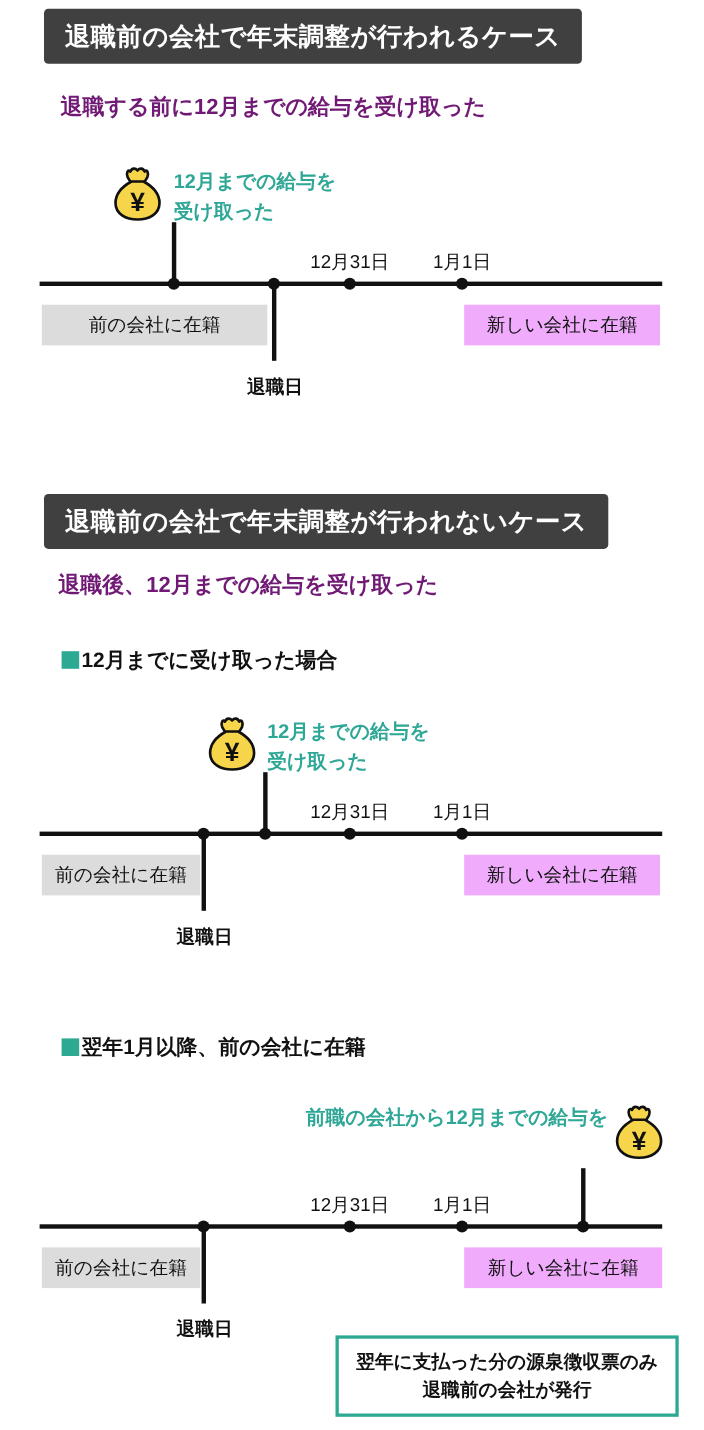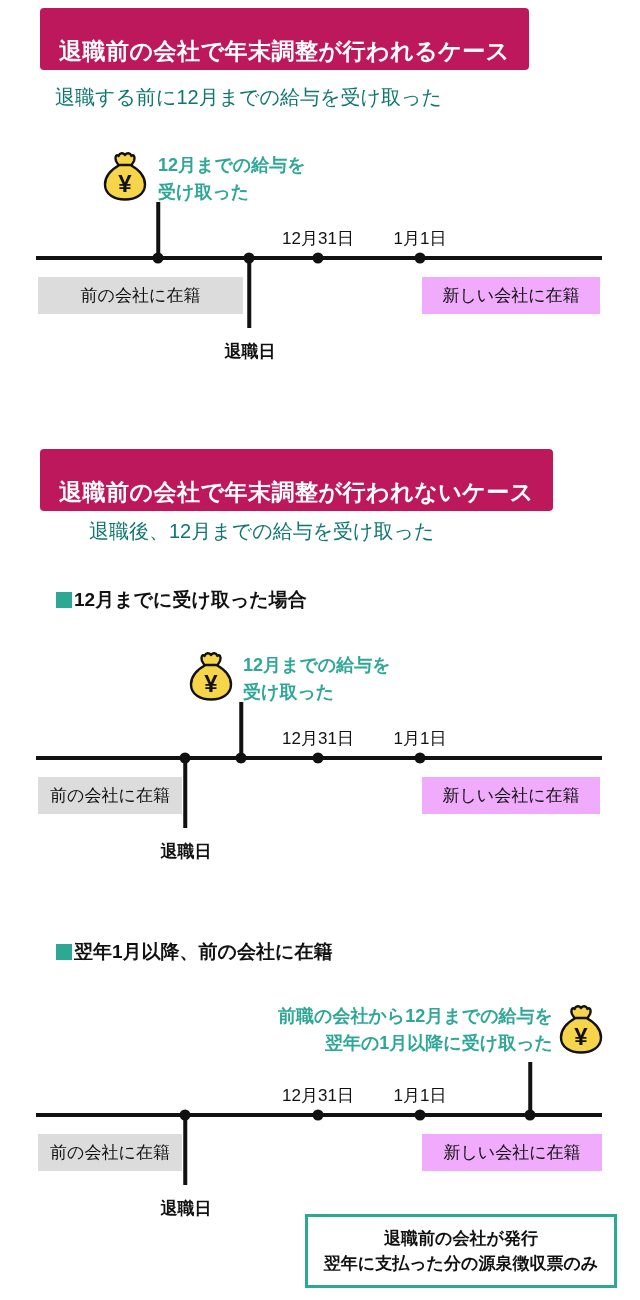--- a/index.html
+++ b/index.html
@@ -1,37 +1,37 @@
 <!DOCTYPE html>
 <html><head>
 <meta charset="utf-8">
 <style>
   * { margin:0; padding:0; box-sizing:border-box; }
   html,body { background:#ffffff; }
   body { font-family:"Liberation Sans","DejaVu Sans",sans-serif; color:#111; }
   .page { position:relative; width:640px; height:1300px; background:#fff; overflow:hidden; margin:0 auto; }
 
-  .banner { position:absolute; left:40px; height:62px; background:#be185d; color:#fff;
-            font-weight:700; font-size:23px; line-height:50px; padding:18px 19px;
+  .banner { position:absolute; left:40px; height:50px; background:#404040; color:#fff;
+            font-weight:700; font-size:23px; line-height:50px; padding:0 19px;
             border-radius:4px; white-space:nowrap; letter-spacing:0.5px; }
-  .subtitle { position:absolute; font-size:20px; font-weight:400; color:#0f766e; white-space:nowrap; }
+  .subtitle { position:absolute; font-size:20px; font-weight:700; color:#701a75; white-space:nowrap; }
   .subhead { position:absolute; font-size:19px; font-weight:700; color:#111; white-space:nowrap; display:flex; align-items:center;justify-content:space-between; }
   .sq { width:16px; height:16px; background:#2CA893; display:inline-block; margin-right:2px; flex:0 0 auto; }
 
   .hline { position:absolute; height:3.5px; background:#111; }
   .dot { position:absolute; width:11px; height:11px; background:#111; border-radius:50%; transform:translate(-50%,-50%); }
   .stem { position:absolute; width:3.5px; background:#111; transform:translateX(-50%); }
   .dlabel { position:absolute; transform:translateX(-50%); font-size:17px; color:#111; white-space:nowrap; }
   .gbox { position:absolute; background:#DCDCDC; display:flex; align-items:center; justify-content:center;
           font-size:17px; color:#111; white-space:nowrap; }
   .tbox { position:absolute; background:#f0abfc; display:flex; align-items:center; justify-content:center;
           font-size:17px; color:#111; white-space:nowrap; }
   .retire { position:absolute; transform:translateX(-50%); font-size:17px; font-weight:700; color:#111; white-space:nowrap; }
   .ann { position:absolute; color:#2FA796; font-size:18px; font-weight:700; line-height:27px; white-space:nowrap; }
-  .ann.right { text-align:right; }
+  .ann.right { }
   .bag { position:absolute; width:46px; height:50px; }
   .note { position:absolute; border:3px solid #2CA893; background:#fff; display:flex; flex-direction:column;
           align-items:center; justify-content:center; font-size:17px; font-weight:700; line-height:25px;
           text-align:center; white-space:nowrap; }
 </style>
 </head>
 <body>
 
 <div class="page">
 
@@ -54,21 +54,21 @@
   <div class="dot" style="left:318px; top:257.5px;"></div>
   <div class="dot" style="left:420px; top:257.5px;"></div>
   <div class="dlabel" style="left:318px; top:227px;">12月31日</div>
   <div class="dlabel" style="left:420px; top:227px;">1月1日</div>
   <div class="gbox" style="left:38px; top:277px; width:205px; height:37px;">前の会社に在籍</div>
   <div class="stem" style="left:249px; top:259px; height:69px;"></div>
   <div class="retire" style="left:250px; top:340px;">退職日</div>
   <div class="tbox" style="left:422px; top:277px; width:178px; height:37px;">新しい会社に在籍</div>
 
   <div class="banner" style="top:449px;">退職前の会社で年末調整が行われないケース</div>
-  <div class="subtitle" style="left:53px; top:518px;margin-left:36px;">退職後、12月までの給与を受け取った</div>
+  <div class="subtitle" style="left:53px; top:518px;">退職後、12月までの給与を受け取った</div>
 
   <div class="subhead" style="left:56px; top:587px;">
     <span class="sq"></span>
     <span>12月までに受け取った場合</span>
   </div>
 
   <svg class="bag" style="left:188px; top:651px;" viewBox="0 0 46 50">
     <path d="M14,10 C12.5,6 14.5,2.5 16.5,5 C18,1.5 21,1.5 23,4 C25,1.5 28,1.5 29.5,5 C31.5,2.5 33.5,6 32,10 L29,15 L17,15 Z" fill="#F7D54A" stroke="#111" stroke-width="2.4" stroke-linejoin="round"></path>
     <path d="M17.5,14 L28.5,14 C38.5,19.5 43,26.5 43,33.5 C43,43.5 33.5,48.5 23,48.5 C12.5,48.5 3,43.5 3,33.5 C3,26.5 7.5,19.5 17.5,14 Z" fill="#F7D54A" stroke="#111" stroke-width="2.4" stroke-linejoin="round"></path>
     <text x="23" y="41" text-anchor="middle" font-size="24" font-weight="bold" fill="#111">¥</text>
@@ -90,38 +90,37 @@
   <div class="retire" style="left:186px; top:840px;">退職日</div>
   <div class="tbox" style="left:422px; top:777px; width:178px; height:37px;">新しい会社に在籍</div>
 
   <div class="subhead" style="left:56px; top:939px;">
     <span class="sq"></span>
     <span>翌年1月以降、前の会社に在籍</span>
   </div>
 
   <div class="ann right" style="right:87px; top:1003px;">
     <div>前職の会社から12月までの給与を</div>
-    <div>翌年の1月以降に受け取った</div>
   </div>
   <svg class="bag" style="left:558px; top:1004px;" viewBox="0 0 46 50">
     <path d="M14,10 C12.5,6 14.5,2.5 16.5,5 C18,1.5 21,1.5 23,4 C25,1.5 28,1.5 29.5,5 C31.5,2.5 33.5,6 32,10 L29,15 L17,15 Z" fill="#F7D54A" stroke="#111" stroke-width="2.4" stroke-linejoin="round"></path>
     <path d="M17.5,14 L28.5,14 C38.5,19.5 43,26.5 43,33.5 C43,43.5 33.5,48.5 23,48.5 C12.5,48.5 3,43.5 3,33.5 C3,26.5 7.5,19.5 17.5,14 Z" fill="#F7D54A" stroke="#111" stroke-width="2.4" stroke-linejoin="round"></path>
     <text x="23" y="41" text-anchor="middle" font-size="24" font-weight="bold" fill="#111">¥</text>
   </svg>
   <div class="stem" style="left:530px; top:1062px; height:54px;"></div>
   <div class="hline" style="left:36px; top:1113px; width:566px;"></div>
   <div class="dot" style="left:185px; top:1114.5px;"></div>
   <div class="dot" style="left:318px; top:1114.5px;"></div>
   <div class="dot" style="left:420px; top:1114.5px;"></div>
   <div class="dot" style="left:530px; top:1114.5px;"></div>
   <div class="dlabel" style="left:318px; top:1084px;">12月31日</div>
   <div class="dlabel" style="left:420px; top:1084px;">1月1日</div>
   <div class="gbox" style="left:38px; top:1134px; width:144px; height:37px;">前の会社に在籍</div>
   <div class="stem" style="left:185px; top:1116px; height:69px;"></div>
   <div class="retire" style="left:186px; top:1197px;">退職日</div>
   <div class="tbox" style="left:422px; top:1134px; width:180px; height:37px;">新しい会社に在籍</div>
 
   <div class="note" style="left:305px; top:1214px; width:312px; height:74px;">
+    <div>翌年に支払った分の源泉徴収票のみ</div>
     <div>退職前の会社が発行</div>
-    <div>翌年に支払った分の源泉徴収票のみ</div>
   </div>
 
 </div>
 
 </body></html>

